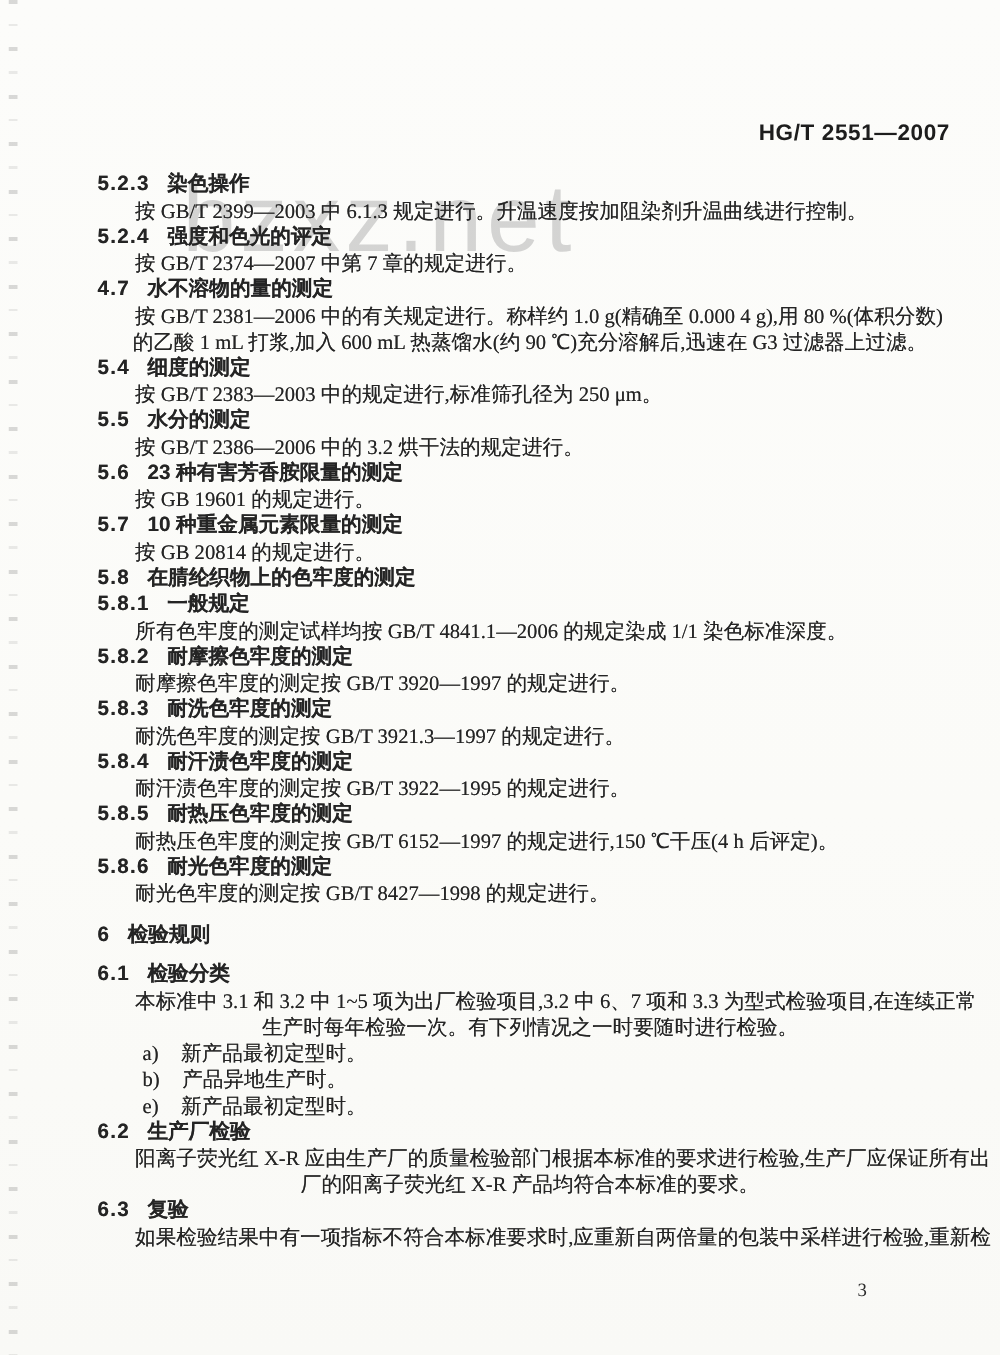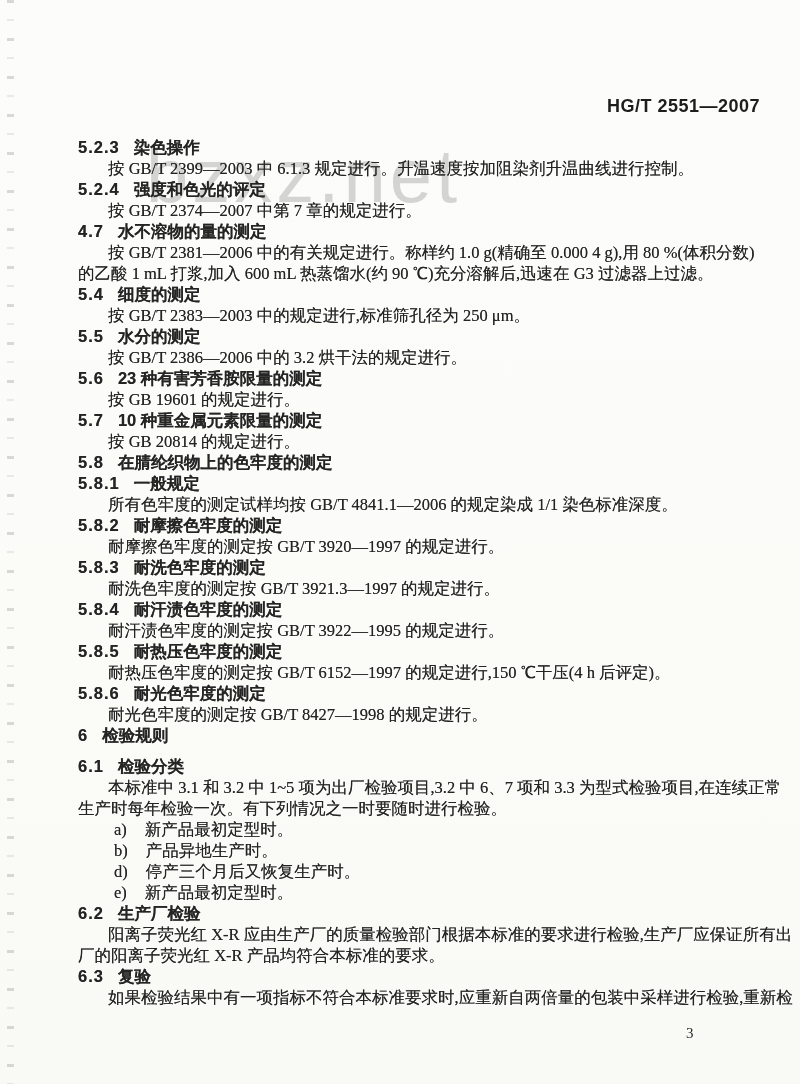--- a/index.html
+++ b/index.html
@@ -29,24 +29,24 @@
     user-select:none;
   }
   .content{
     position:absolute;left:78px;top:137px;width:692px;z-index:2;
     text-shadow:0 0 .5px rgba(55,55,55,.75);
   }
   .line{line-height:21px;font-size:16.5px;white-space:nowrap;}
   .h{font-family:"Liberation Sans",sans-serif;font-weight:bold;}
   .h .num{margin-right:14px;letter-spacing:1px;}
   .p{padding-left:30px;}
-  .c{padding-left:0;}
+  .c{padding-left:0;text-align:center;}
   .li{padding-left:36px;}
   .li .lbl{margin-right:18px;}
-  .chapter{margin-top:0;}
+  .chapter{margin-top:13px;}
   .after-chapter{margin-top:10px;}
   .page-number{
     position:absolute;left:686px;top:1025px;z-index:2;
     font-size:15px;color:#2b2b2b;
   }
 </style>
 </head>
 <body>
 
 <div class="page">
@@ -87,21 +87,20 @@
     <div class="line h"><span class="num">5.8.5</span><span>耐热压色牢度的测定</span></div>
     <div class="line p">耐热压色牢度的测定按 GB/T 6152—1997 的规定进行,150 ℃干压(4 h 后评定)。</div>
     <div class="line h"><span class="num">5.8.6</span><span>耐光色牢度的测定</span></div>
     <div class="line p">耐光色牢度的测定按 GB/T 8427—1998 的规定进行。</div>
     <div class="line h chapter"><span class="num">6</span><span>检验规则</span></div>
     <div class="line h after-chapter"><span class="num">6.1</span><span>检验分类</span></div>
     <div class="line p">本标准中 3.1 和 3.2 中 1~5 项为出厂检验项目,3.2 中 6、7 项和 3.3 为型式检验项目,在连续正常</div>
     <div class="line c">生产时每年检验一次。有下列情况之一时要随时进行检验。</div>
     <div class="line li"><span class="lbl">a)</span><span>新产品最初定型时。</span></div>
     <div class="line li"><span class="lbl">b)</span><span>产品异地生产时。</span></div>
-    <div class="line li"><span class="lbl">d)</span><span>停产三个月后又恢复生产时。</span></div>
     <div class="line li"><span class="lbl">e)</span><span>新产品最初定型时。</span></div>
     <div class="line h"><span class="num">6.2</span><span>生产厂检验</span></div>
     <div class="line p">阳离子荧光红 X-R 应由生产厂的质量检验部门根据本标准的要求进行检验,生产厂应保证所有出</div>
     <div class="line c">厂的阳离子荧光红 X-R 产品均符合本标准的要求。</div>
     <div class="line h"><span class="num">6.3</span><span>复验</span></div>
     <div class="line p">如果检验结果中有一项指标不符合本标准要求时,应重新自两倍量的包装中采样进行检验,重新检</div>
   </main>
 
   <div class="page-number">3</div>
 

